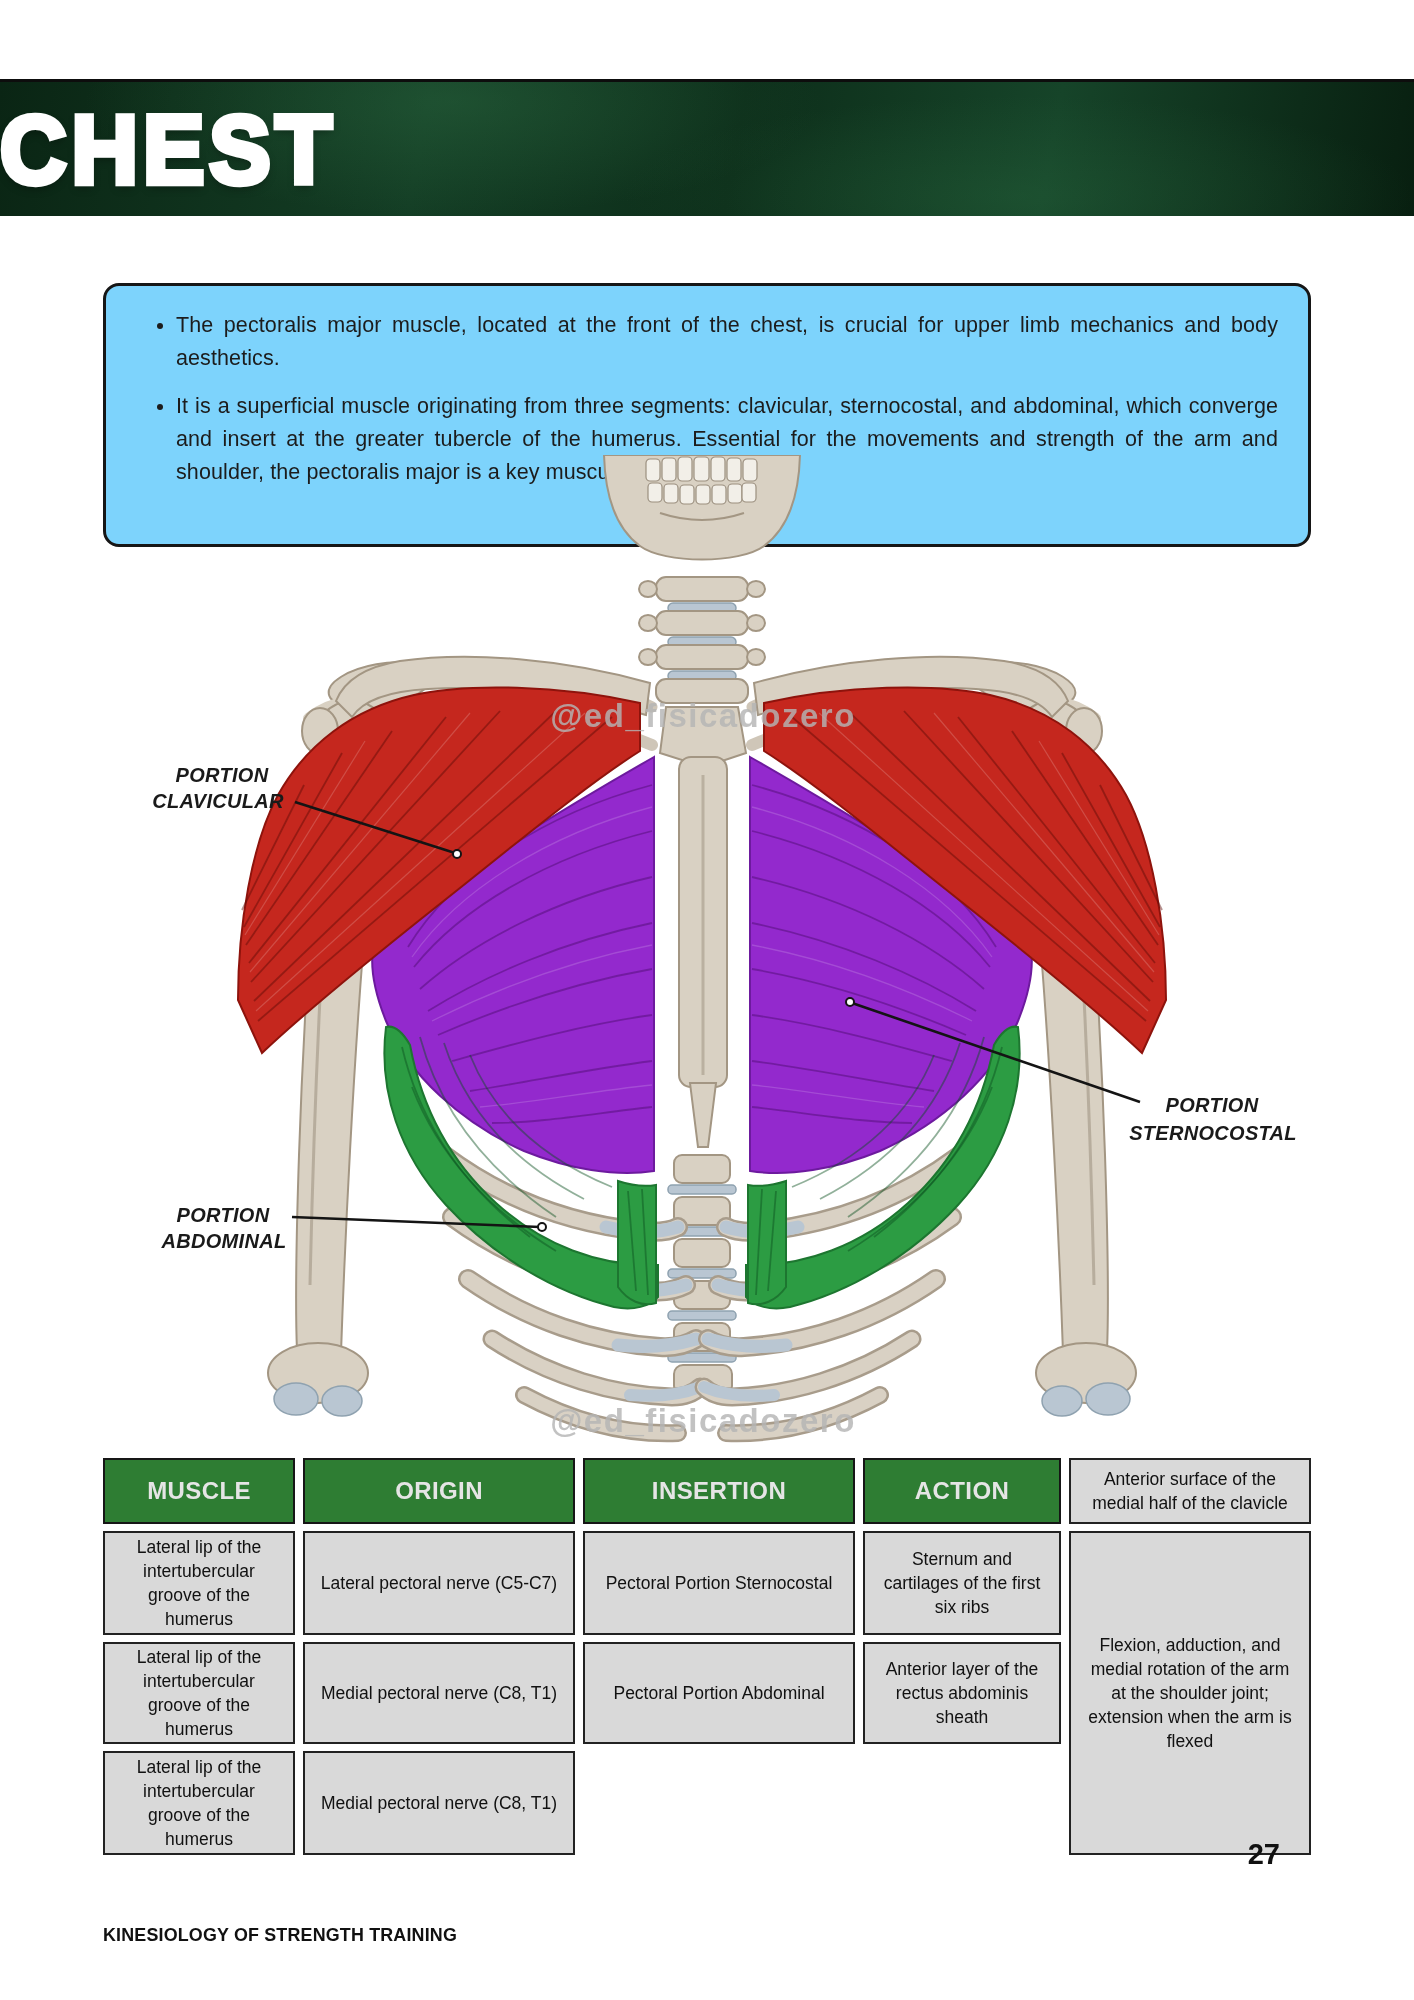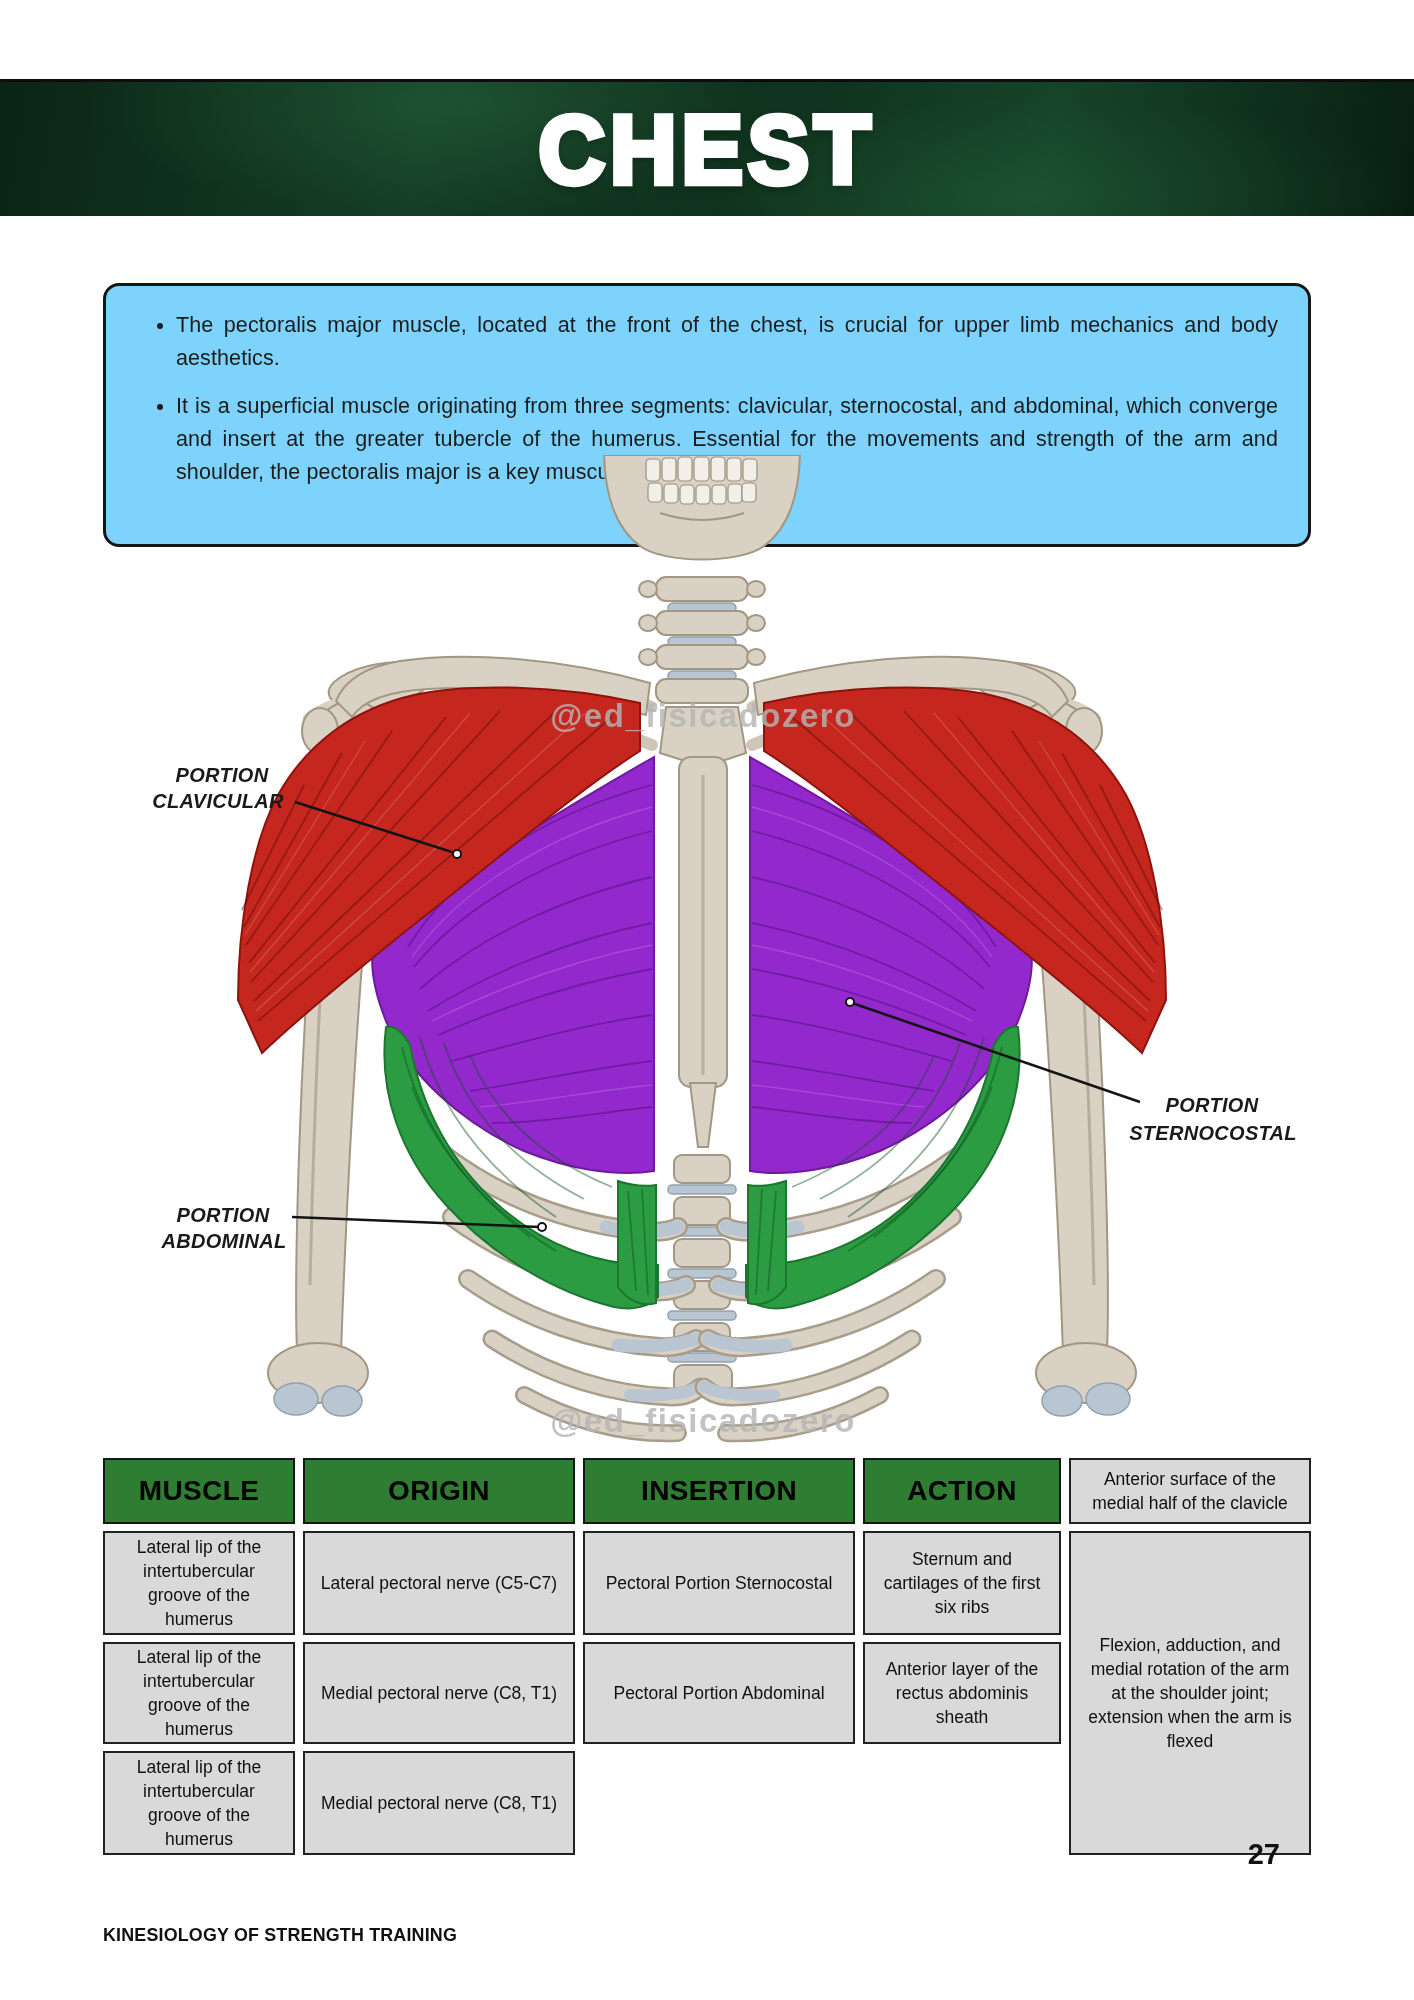--- a/index.html
+++ b/index.html
@@ -6,21 +6,21 @@
   .page{position:relative;width:1414px;height:2000px;background:#ffffff;overflow:hidden;
         font-family:"Liberation Sans",sans-serif;}
 
   
   .band{position:absolute;left:0;top:79px;width:1414px;height:137px;
         border-top:3px solid #0d0d0d;box-sizing:border-box;
         background:
           radial-gradient(ellipse 40% 130% at 32% 15%, rgba(46,110,68,.40), transparent 65%),
           radial-gradient(ellipse 45% 120% at 72% 85%, rgba(40,104,62,.35), transparent 62%),
           linear-gradient(100deg,#0a2514 0%,#143e25 30%,#0d2e1a 52%,#164429 74%,#081f10 100%);
-        display:flex;align-items:center;justify-content:center;}
+        display:flex;align-items:center;justify-content:flex-start;}
   .title{color:#ffffff;font-size:92px;font-weight:900;letter-spacing:5px;line-height:1;
          -webkit-text-stroke:6px #ffffff;text-shadow:0 4px 9px rgba(0,0,0,.4);
          transform:scaleY(1.05);}
 
   
   .info-box{position:absolute;left:103px;top:283px;width:1208px;height:264px;
             border:3px solid #161616;border-radius:16px;box-sizing:border-box;
             padding:23px 30px 0 26px;background:#7dd3fc;}
   .info-box ul{margin:0;padding-left:44px;}
   .info-box li{font-size:21.5px;line-height:33px;color:#1c1c1c;text-align:justify;
@@ -34,22 +34,22 @@
       fill:#b5b5b5;opacity:.82;letter-spacing:1.5px;}
   .leader{stroke:#141414;stroke-width:2.6;fill:none;}
   .leader-dot{fill:#ffffff;stroke:#141414;stroke-width:2;}
   .bone{fill:#d9d1c3;stroke:#a39683;stroke-width:2;}
   .cart{fill:#b9c6d2;stroke:#8fa2b0;stroke-width:1.5;}
 
   
   .muscle-table{position:absolute;left:103px;top:1458px;width:1208px;
                 display:grid;grid-template-columns:192px 272px 272px 198px 242px;
                 grid-template-rows:66px 104px 102px 104px;column-gap:8px;row-gap:7px;}
-  .th{background:#2e7d33;border:2.5px solid #161616;color:#000000;font-weight:bold;
-      font-size:28px;letter-spacing:.4px;display:flex;align-items:center;justify-content:center;}
+  .th{background:#2e7d33;border:2.5px solid #161616;color:#e5e5e5;font-weight:bold;
+      font-size:24px;letter-spacing:.4px;display:flex;align-items:center;justify-content:center;}
   .td{background:#d9d9d9;border:2.5px solid #222222;color:#111111;font-size:17.5px;
       line-height:1.38;display:flex;align-items:center;justify-content:center;
       text-align:center;padding:4px 12px;box-sizing:border-box;}
   .td.action{grid-column:5;grid-row:2/5;padding:4px 14px;}
 
   
   .footer-left{position:absolute;left:103px;top:1924px;font-size:19px;font-weight:bold;
                color:#111111;letter-spacing:.2px;transform:scaleX(.94);transform-origin:left;}
   .page-num{position:absolute;right:134px;top:1838px;font-size:29px;font-weight:bold;color:#111111;}
 </style>

